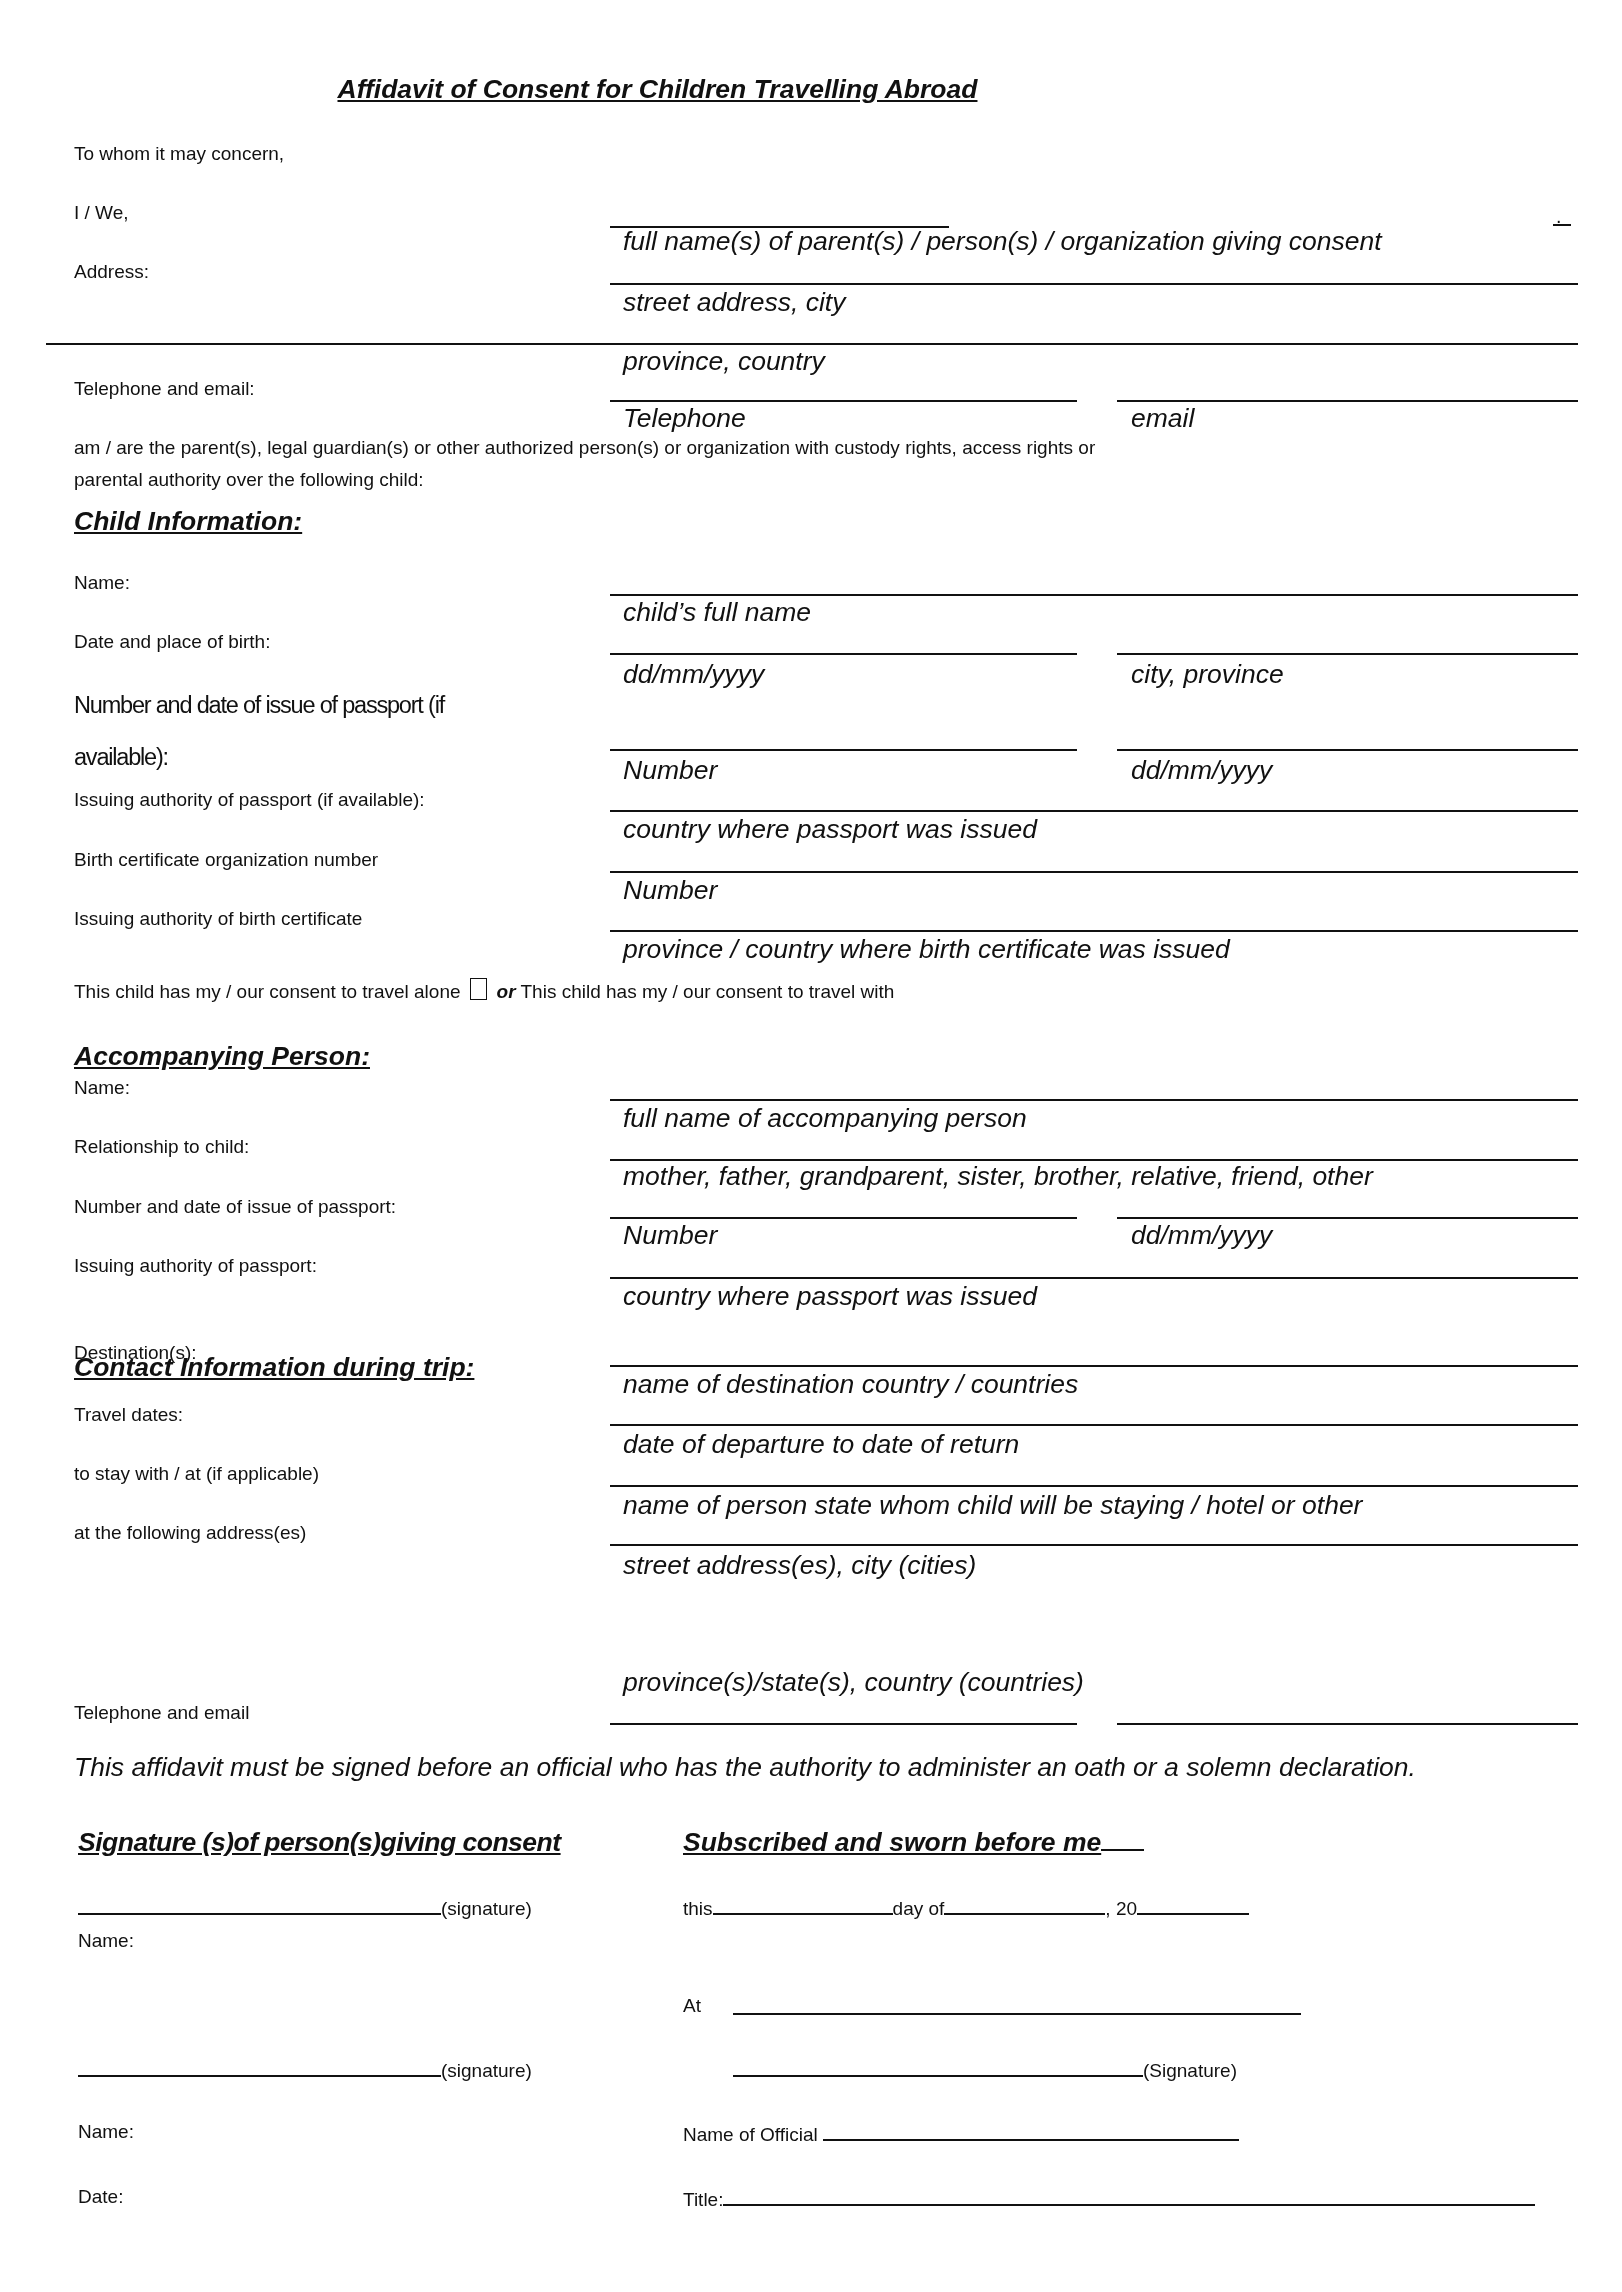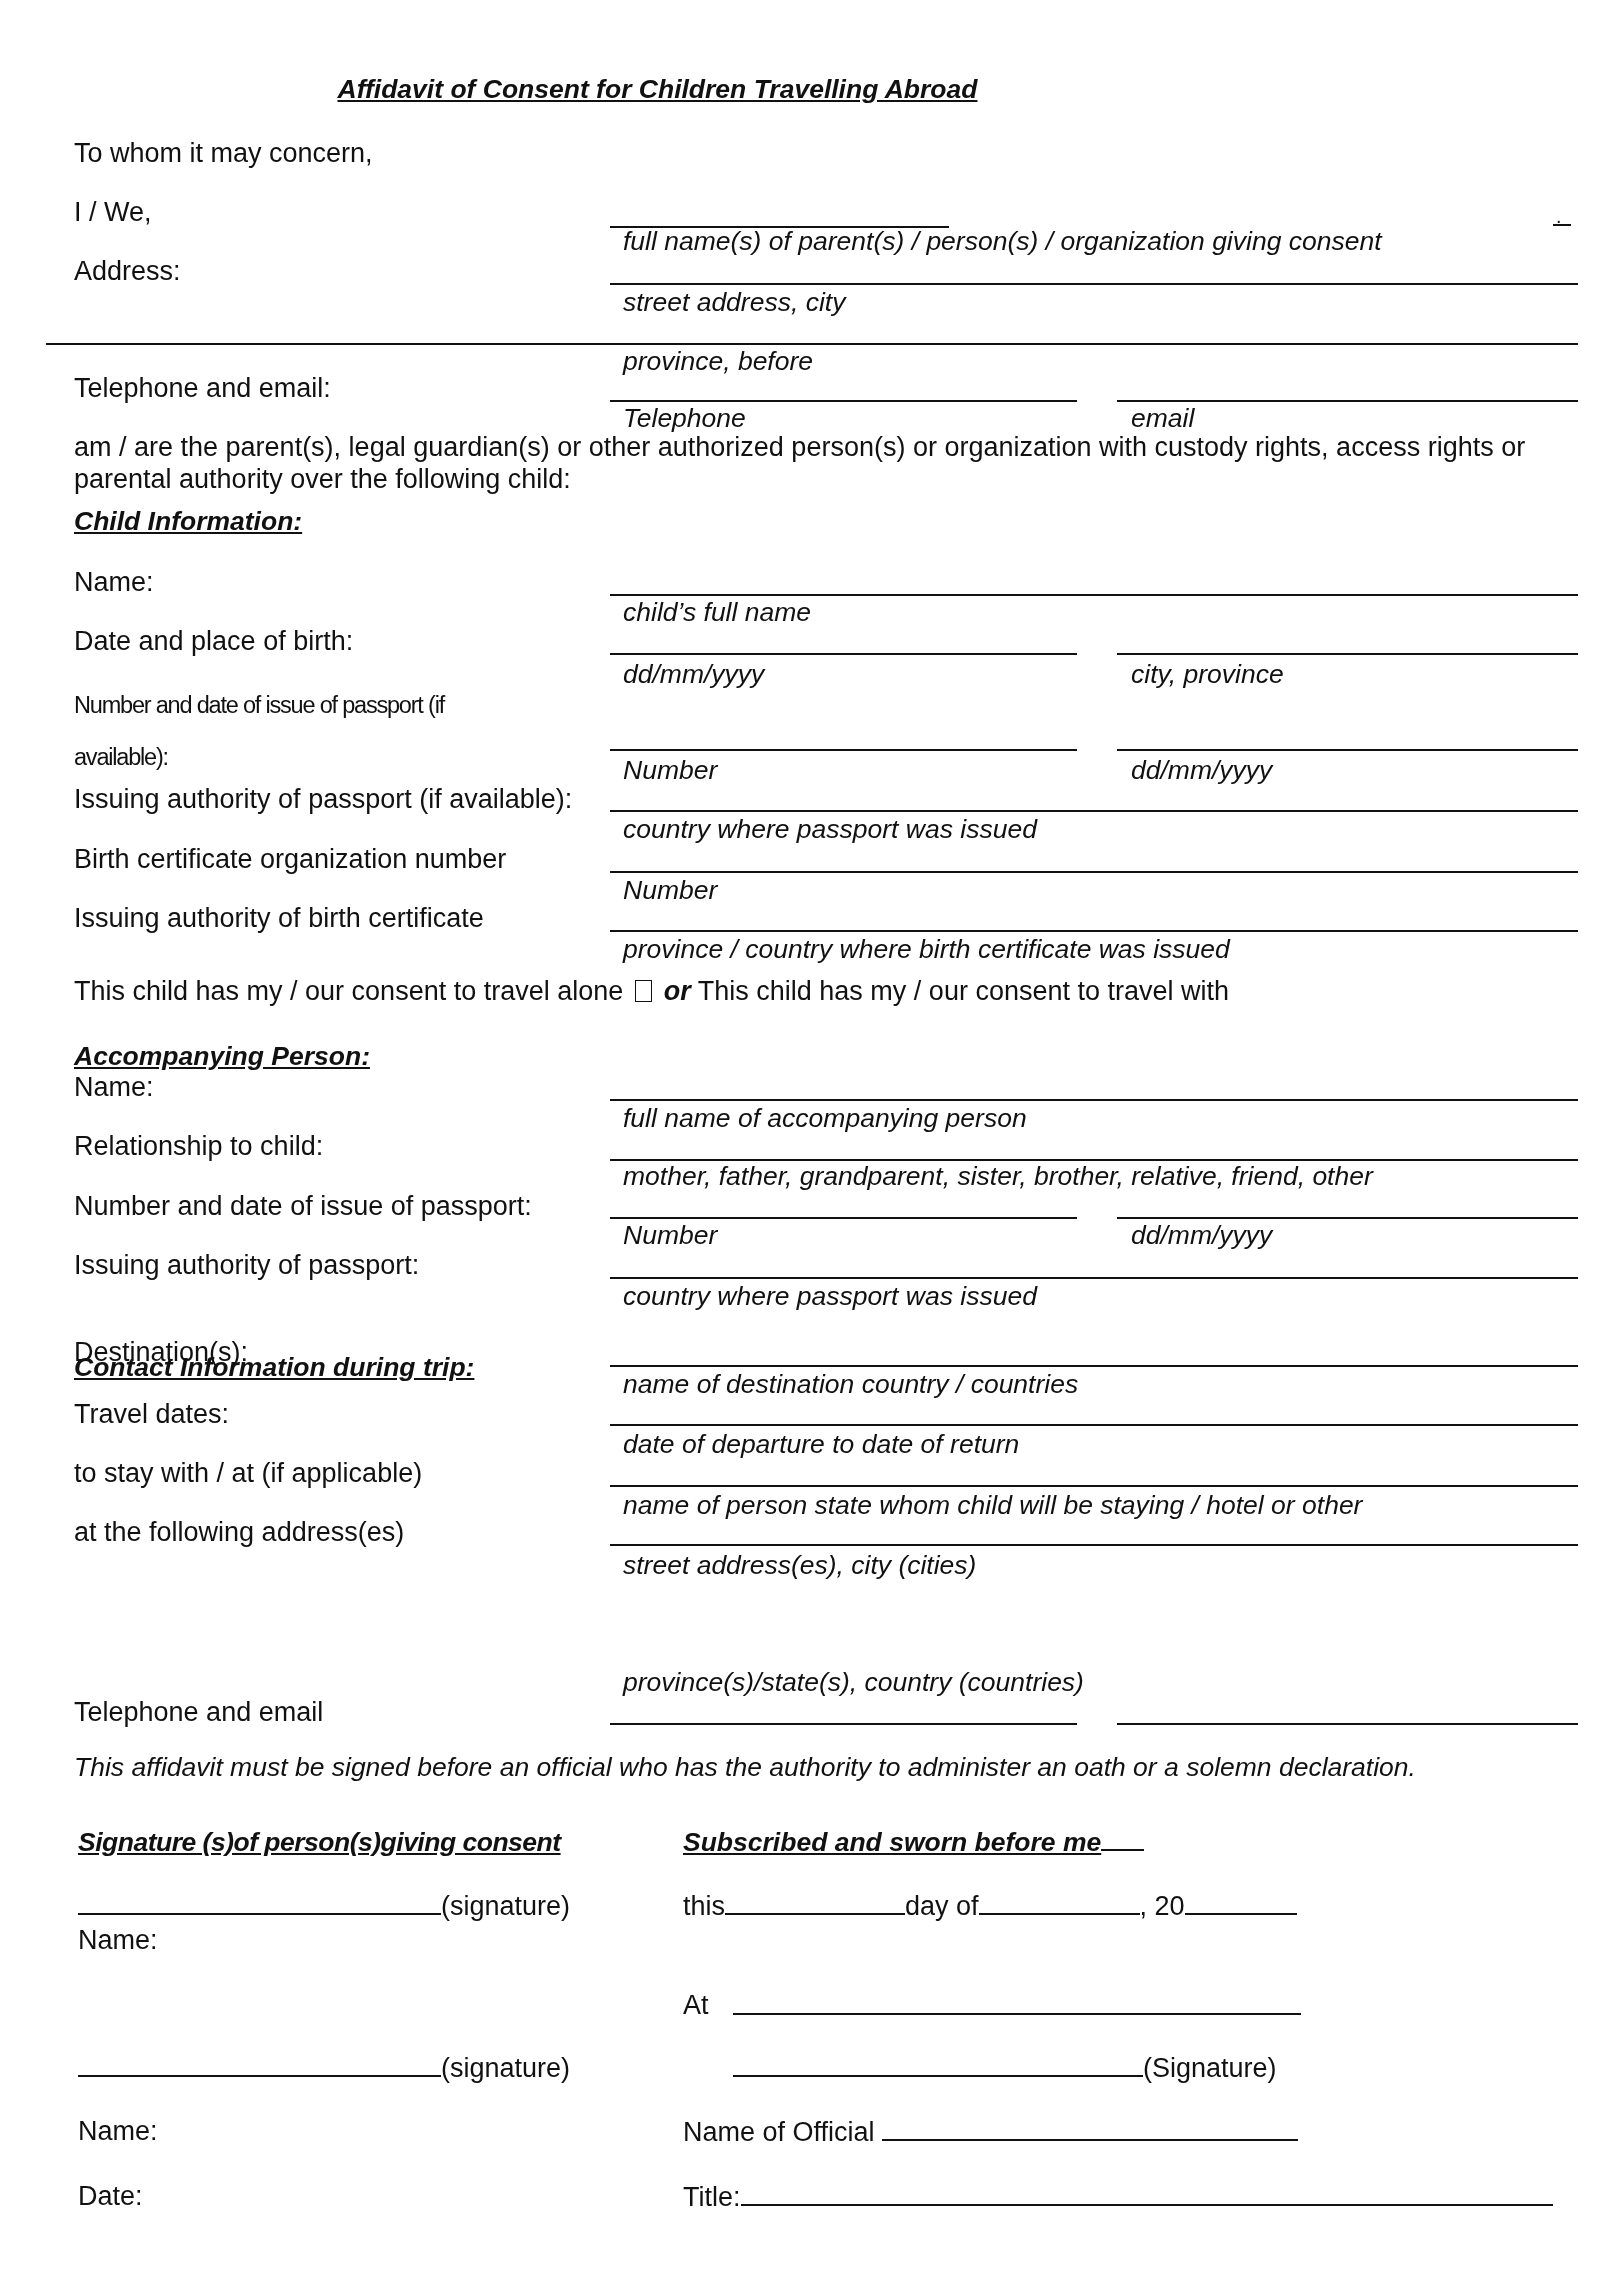--- a/index.html
+++ b/index.html
@@ -1,19 +1,19 @@
 <!DOCTYPE html>
 <html><head>
 <meta charset="utf-8">
 <style>
   html, body { margin:0; padding:0; background:#ffffff; }
   body { width:1622px; height:2293px; position:relative; overflow:hidden;
          font-family:"Liberation Sans", sans-serif; color:#111; }
   .abs { position:absolute; white-space:nowrap; }
-  .txt { font-size:27px; line-height:29px; }
+  .txt { font-size:19px; line-height:29px; }
   .cap { font-size:26.5px; line-height:29px; font-style:italic; }
   .small { font-size:23.5px; line-height:31px; letter-spacing:-1.2px; }
   .head { font-size:26.5px; font-weight:bold; font-style:italic; text-decoration:underline; }
   .title { font-size:26.5px; font-weight:bold; font-style:italic; text-decoration:underline; }
   .line { position:absolute; height:0; border-top:2px solid #111; }
   .field { position:absolute; height:0; border-top:2px solid #111; cursor:text; }
   .blank { display:inline-block; border-bottom:2px solid #111; vertical-align:baseline; height:21.6px; }
   .checkbox { display:inline-block; width:15.7px; height:19.6px; border:1.5px solid #111; vertical-align:-2px; margin:0 3.9px; cursor:pointer; }
 </style>
 </head>
@@ -27,21 +27,21 @@
 <div class="field" style="left:610px;width:339px;top:226px;"></div>
 <div class="abs txt" style="left:1556px;top:202px;font-size:19.6px;">.</div>
 <div class="line" style="left:1553px;width:17.6px;top:224px;"></div>
 <div class="abs cap" style="left:623px;top:227px;">full name(s) of parent(s) / person(s) / organization giving consent</div>
 
 <div class="abs txt" style="left:74px;top:257px;">Address:</div>
 <div class="field" style="left:610px;width:968px;top:283px;"></div>
 <div class="abs cap" style="left:623px;top:288px;">street address, city</div>
 
 <div class="field" style="left:46px;width:1532px;top:343px;"></div>
-<div class="abs cap" style="left:623px;top:347px;">province, before</div>
+<div class="abs cap" style="left:623px;top:347px;">province, country</div>
 
 <div class="abs txt" style="left:74px;top:374px;">Telephone and email:</div>
 <div class="field" style="left:610px;width:467px;top:400px;"></div>
 <div class="field" style="left:1117px;width:461px;top:400px;"></div>
 <div class="abs cap" style="left:623px;top:404px;">Telephone</div>
 <div class="abs cap" style="left:1131px;top:404px;">email</div>
 
 <div class="abs txt" style="left:74px;top:433px;">am / are the parent(s), legal guardian(s) or other authorized person(s) or organization with custody rights, access rights or</div>
 <div class="abs txt" style="left:74px;top:465px;">parental authority over the following child:</div>
 

